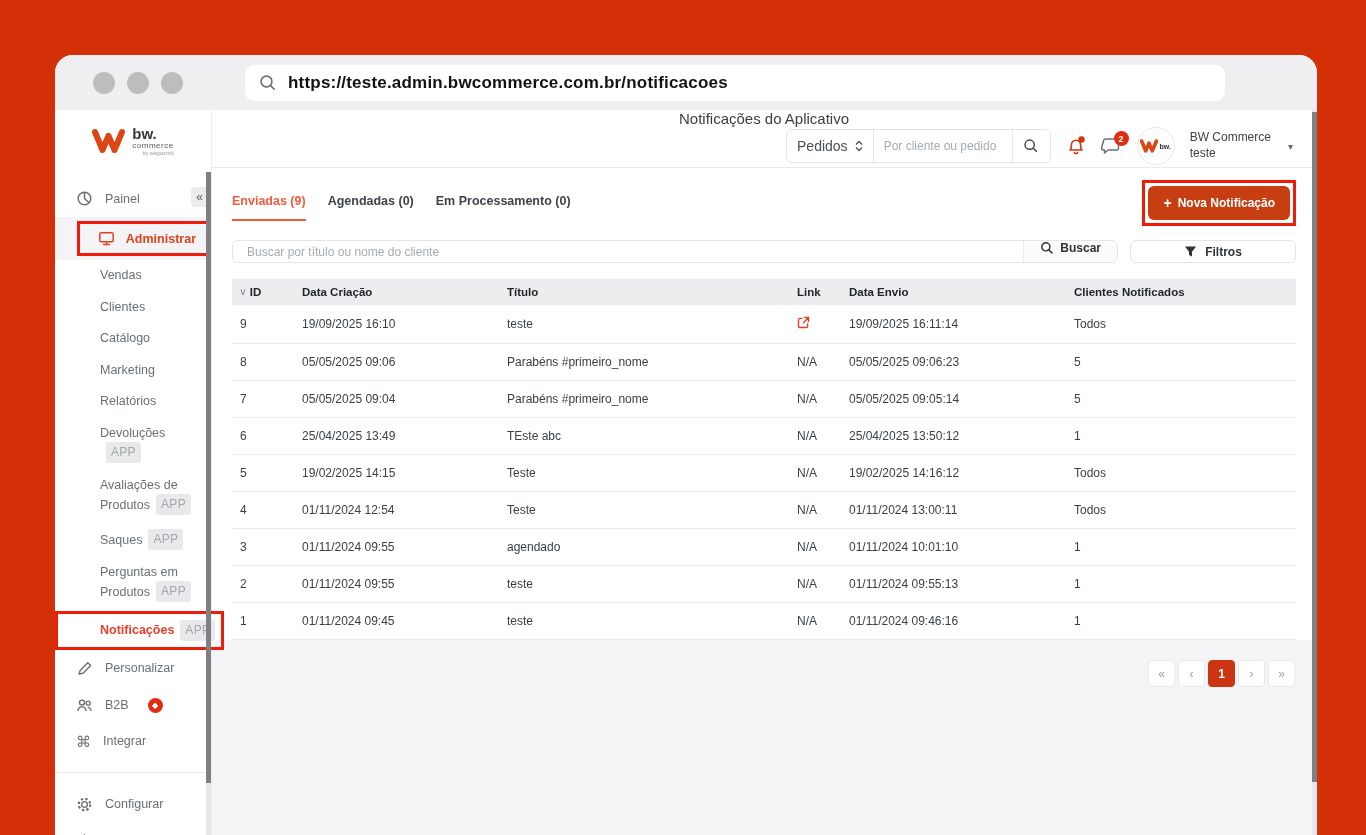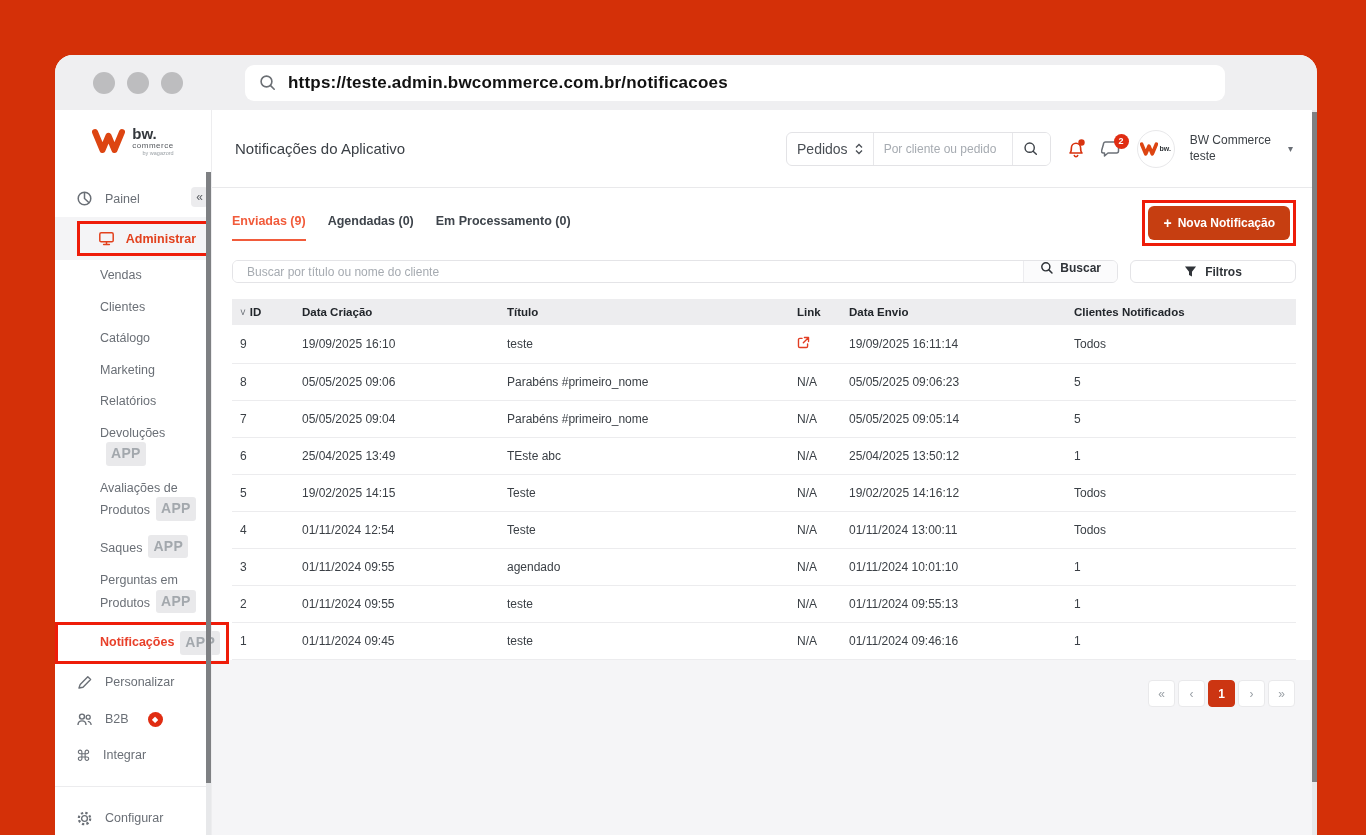--- a/index.html
+++ b/index.html
@@ -31,38 +31,38 @@
   .nav { font-size:12.5px; color:#6a6f76; padding-top:8px; }
   .nav-item { display:flex; align-items:center; gap:12px; padding:10px 10px 10px 21px; position:relative; cursor:pointer; }
   .nav-item svg, .nav-ico { flex-shrink:0; }
   .collapse-btn { position:absolute; right:3px; top:7px; width:17px; height:20px; background:#ececee;
                   border-radius:4px; display:flex; align-items:center; justify-content:center;
                   font-size:12px; color:#5a5e63; }
   .admin-active { background:#f4f4f6; padding:4px 0; color:#e2411d; font-weight:700;justify-content:flex-end; }
   .annotation { display:inline-flex; align-items:center; gap:11px; border:3px solid #ee1c09;
                 padding:6px 12px 6px 18px; }
   .sub-item { padding:7px 8px 7px 45px; line-height:1.4; cursor:pointer; }
-  .badge-app { display:inline-block; font-size:14px; font-weight:700; color:#a3a8ad; background:#e9e9eb;
+  .badge-app { display:inline-block; font-size:12px; font-weight:400; color:#a3a8ad; background:#e9e9eb;
                padding:2px 5px; border-radius:3px; margin-left:6px; vertical-align:1px; letter-spacing:.3px; }
   .sub-item.notif-annot { padding:0; margin-top:2px; }
   .notif-annot .annotation2 { display:inline-flex; align-items:center; border:3px solid #ee1c09;
                padding:6px 6px 6px 42px; color:#e8402a; font-weight:700; }
   .b2b-badge { display:inline-flex; width:15px; height:15px; border-radius:50%; background:#e02d12;
                color:#fff; font-size:8px; align-items:center; justify-content:center; margin-left:7px; }
   .nav-divider { border-top:1px solid #ececee; margin:13px 0; }
   .side-scroll { position:absolute; right:0; top:62px; bottom:0; width:5px; background:#e7e8ea; }
   .side-scroll .thumb, .main-scroll .thumb { position:absolute; top:0; left:0; width:5px; background:#7e8083; }
   .side-scroll .thumb { height:calc(100% - 52px); }
   .main-scroll { position:absolute; right:0; top:0; bottom:0; width:5px; background:#e7e8ea; z-index:5; }
   .main-scroll .thumb { height:calc(100% - 55px); top:2px; }
 
   
   .main { flex:1; display:flex; flex-direction:column; min-width:0; }
-  .main-header { height:78px; background:#fff; border-bottom:1px solid #e9e9eb;
-                 display:flex; align-items:center; padding:0 24px 0 23px; flex-shrink:0; }
+  .main-header { height:58px; background:#fff; border-bottom:1px solid #e9e9eb;
+                 display:flex; align-items:center; padding:0 24px 0 23px; flex-shrink:0;flex-direction:column; }
   .page-title { font-size:15px; color:#3a3f45; }
   .header-right { margin-left:auto; display:flex; align-items:center; gap:15px; }
   .search-group { display:flex; align-items:stretch; height:34px; border:1px solid #e3e3e6;
                   border-radius:6px; overflow:hidden; background:#fff; }
   .scope { display:flex; align-items:center; gap:7px; padding:0 10px; font-size:14px; color:#4a4f55;
            border-right:1px solid #e7e7ea; cursor:pointer; }
   .hdr-input { border:none; outline:none; width:138px; padding:0 10px; font-size:12px; color:#3d4248;
                font-family:"Liberation Sans", sans-serif; }
   .hdr-input::placeholder { color:#a6abb1; }
   .hdr-search-btn { width:38px; border:none; border-left:1px solid #e7e7ea; background:#fff;

